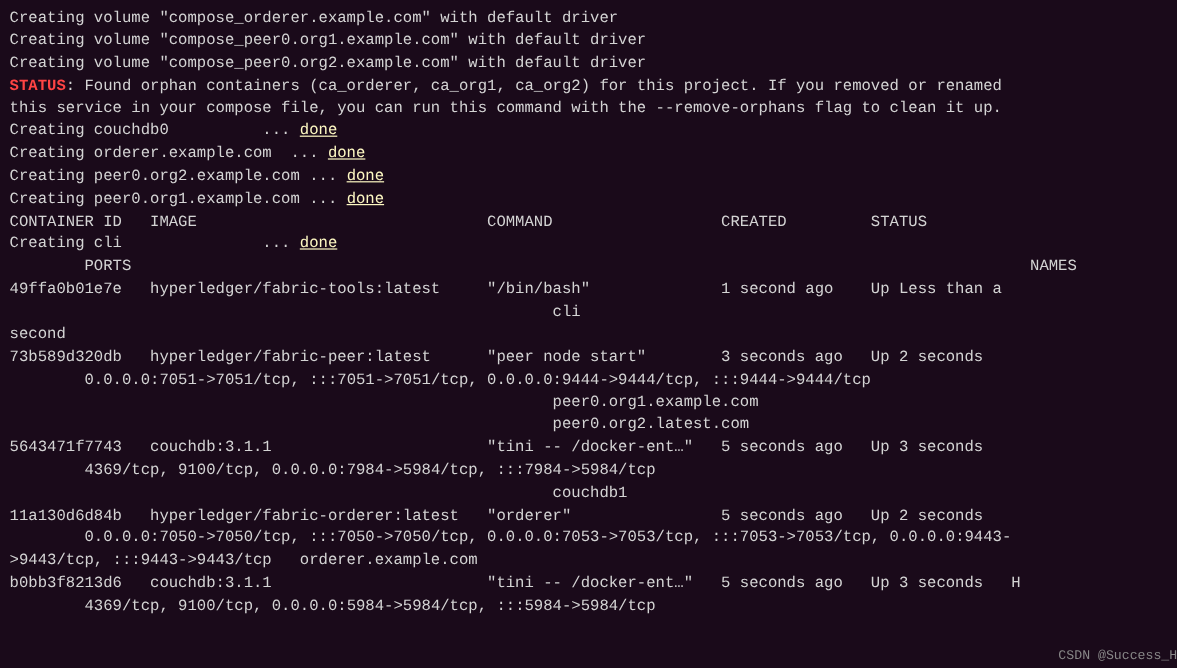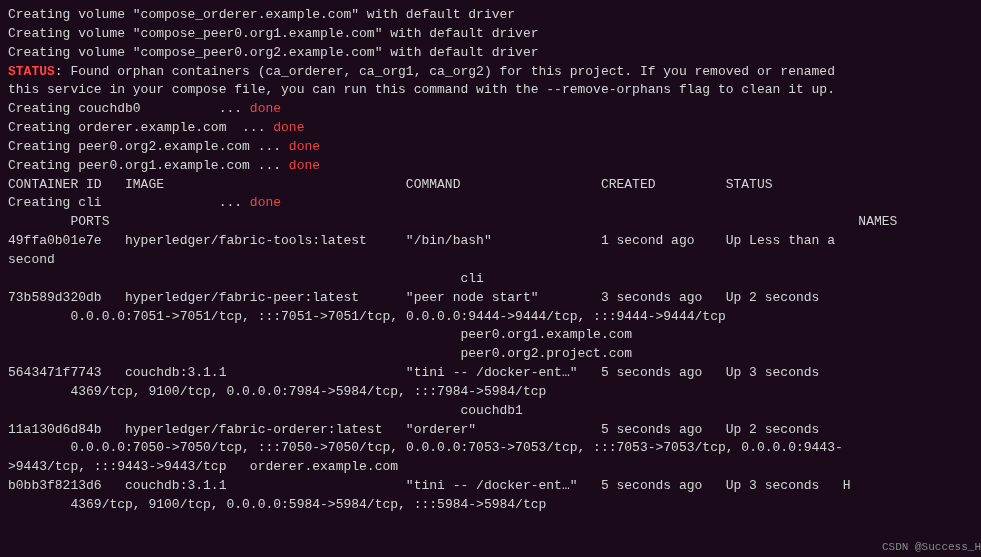--- a/index.html
+++ b/index.html
@@ -35,21 +35,22 @@
     .line.warning {
       color: #d4d4d4;
     }
 
     .line.warning .warn-label {
       color: #ff4444;
       font-weight: bold;
     }
 
     .done {
-      color: #ef4444;
+      color: #fef9c3;
+      text-decoration: underline;
     }
 
     .header-row {
       color: #d4d4d4;
     }
 
     .watermark {
       position: fixed;
       bottom: 4px;
       right: 0;
@@ -68,26 +69,26 @@
   <div class="line warning"><span class="warn-label">STATUS</span>: Found orphan containers (ca_orderer, ca_org1, ca_org2) for this project. If you removed or renamed</div>
   <div class="line">this service in your compose file, you can run this command with the --remove-orphans flag to clean it up.</div>
   <div class="line">Creating couchdb0          ... <span class="done">done</span></div>
   <div class="line">Creating orderer.example.com  ... <span class="done">done</span></div>
   <div class="line">Creating peer0.org2.example.com ... <span class="done">done</span></div>
   <div class="line">Creating peer0.org1.example.com ... <span class="done">done</span></div>
   <div class="line header-row">CONTAINER ID   IMAGE                               COMMAND                  CREATED         STATUS</div>
   <div class="line">Creating cli               ... <span class="done">done</span></div>
   <div class="line header-row">        PORTS                                                                                                NAMES</div>
   <div class="line">49ffa0b01e7e   hyperledger/fabric-tools:latest     "/bin/bash"              1 second ago    Up Less than a</div>
+  <div class="line">                                                          cli</div>
   <div class="line">second</div>
-  <div class="line">                                                          cli</div>
   <div class="line">73b589d320db   hyperledger/fabric-peer:latest      "peer node start"        3 seconds ago   Up 2 seconds</div>
   <div class="line">        0.0.0.0:7051-&gt;7051/tcp, :::7051-&gt;7051/tcp, 0.0.0.0:9444-&gt;9444/tcp, :::9444-&gt;9444/tcp</div>
   <div class="line">                                                          peer0.org1.example.com</div>
-  <div class="line">                                                          peer0.org2.project.com</div>
+  <div class="line">                                                          peer0.org2.latest.com</div>
   <div class="line">5643471f7743   couchdb:3.1.1                       "tini -- /docker-ent…"   5 seconds ago   Up 3 seconds</div>
   <div class="line">        4369/tcp, 9100/tcp, 0.0.0.0:7984-&gt;5984/tcp, :::7984-&gt;5984/tcp</div>
   <div class="line">                                                          couchdb1</div>
   <div class="line">11a130d6d84b   hyperledger/fabric-orderer:latest   "orderer"                5 seconds ago   Up 2 seconds</div>
   <div class="line">        0.0.0.0:7050-&gt;7050/tcp, :::7050-&gt;7050/tcp, 0.0.0.0:7053-&gt;7053/tcp, :::7053-&gt;7053/tcp, 0.0.0.0:9443-</div>
   <div class="line">&gt;9443/tcp, :::9443-&gt;9443/tcp   orderer.example.com</div>
   <div class="line">b0bb3f8213d6   couchdb:3.1.1                       "tini -- /docker-ent…"   5 seconds ago   Up 3 seconds   H</div>
   <div class="line">        4369/tcp, 9100/tcp, 0.0.0.0:5984-&gt;5984/tcp, :::5984-&gt;5984/tcp</div>
 </div>
 

